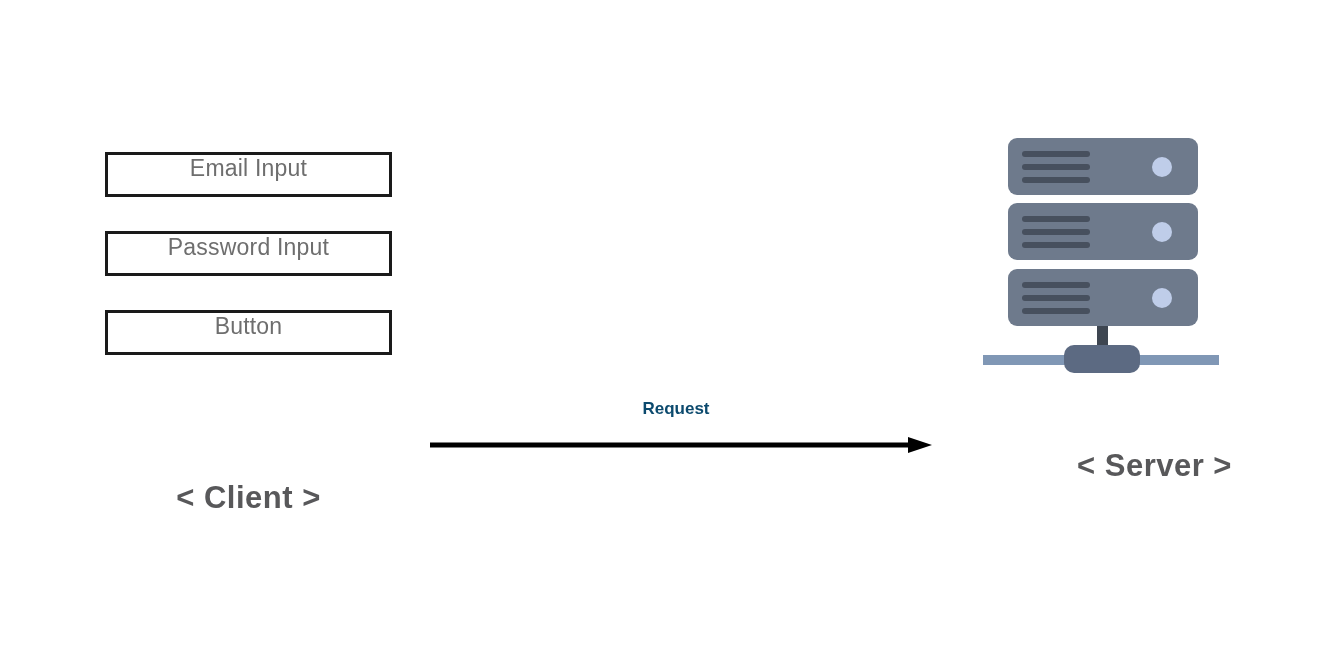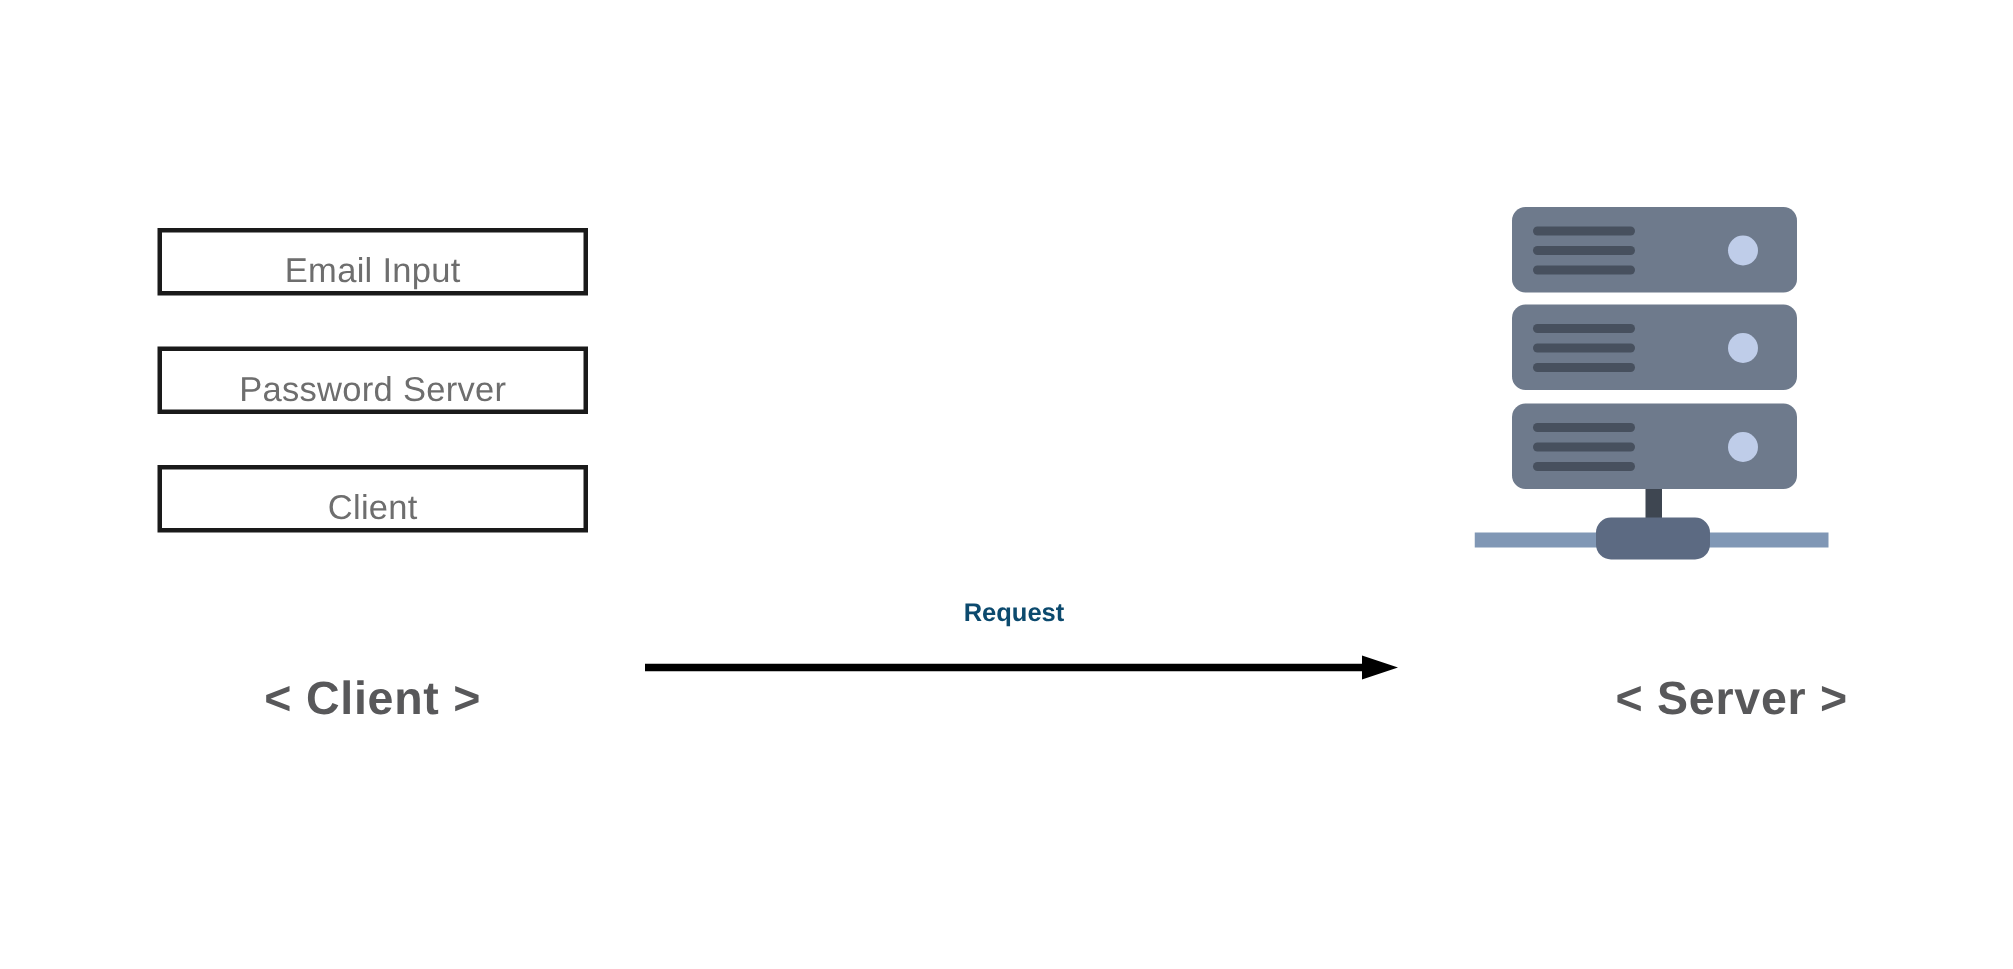--- a/index.html
+++ b/index.html
@@ -19,21 +19,21 @@
   
   .ui-box {
     position: absolute;
     left: 105px;
     width: 287px;
     height: 45px;
     box-sizing: border-box;
     border: 3px solid #1a1a1a;
     background: #ffffff;
     display: flex;
-    align-items: flex-end;
+    align-items: flex-start;
     justify-content: center;
   }
   .ui-box span {
     color: #6e6e6e;
     font-size: 23px;
     letter-spacing: 0.2px;
   }
   .box-email    { top: 152px; }
   .box-password { top: 231px; }
   .box-button   { top: 310px; }
@@ -42,21 +42,21 @@
   .section-label {
     position: absolute;
     top: 448px;
     font-size: 31px;
     font-weight: bold;
     color: #58585a;
     text-align: center;
     white-space: nowrap;
     letter-spacing: 0.5px;
   }
-  .client-label { left: 105px; width: 287px; }
+  .client-label { left: 105px; width: 287px; margin-top: 32px; }
   .server-label { left: 1035px; width: 239px; }
 
   
   .request-label {
     position: absolute;
     left: 426px;
     top: 399px;
     width: 500px;
     text-align: center;
     font-size: 17px;
@@ -79,24 +79,24 @@
 </head>
 <body>
 
 <div class="canvas">
 
   <div class="client-group">
     <div class="ui-box box-email">
       <span>Email Input</span>
     </div>
     <div class="ui-box box-password">
-      <span>Password Server</span>
+      <span>Password Input</span>
     </div>
     <div class="ui-box box-button">
-      <span>Client</span>
+      <span>Button</span>
     </div>
     <div class="section-label client-label">&lt; Client &gt;</div>
   </div>
 
   <div>
     <div class="request-label">Request</div>
     <svg class="arrow-svg" width="505" height="22" viewBox="0 0 505 22">
       <line x1="0" y1="10" x2="482" y2="10" stroke-width="5" stroke="#000000"></line>
       <polygon points="478,2 502,10 478,18" fill="#000000"></polygon>
     </svg>

